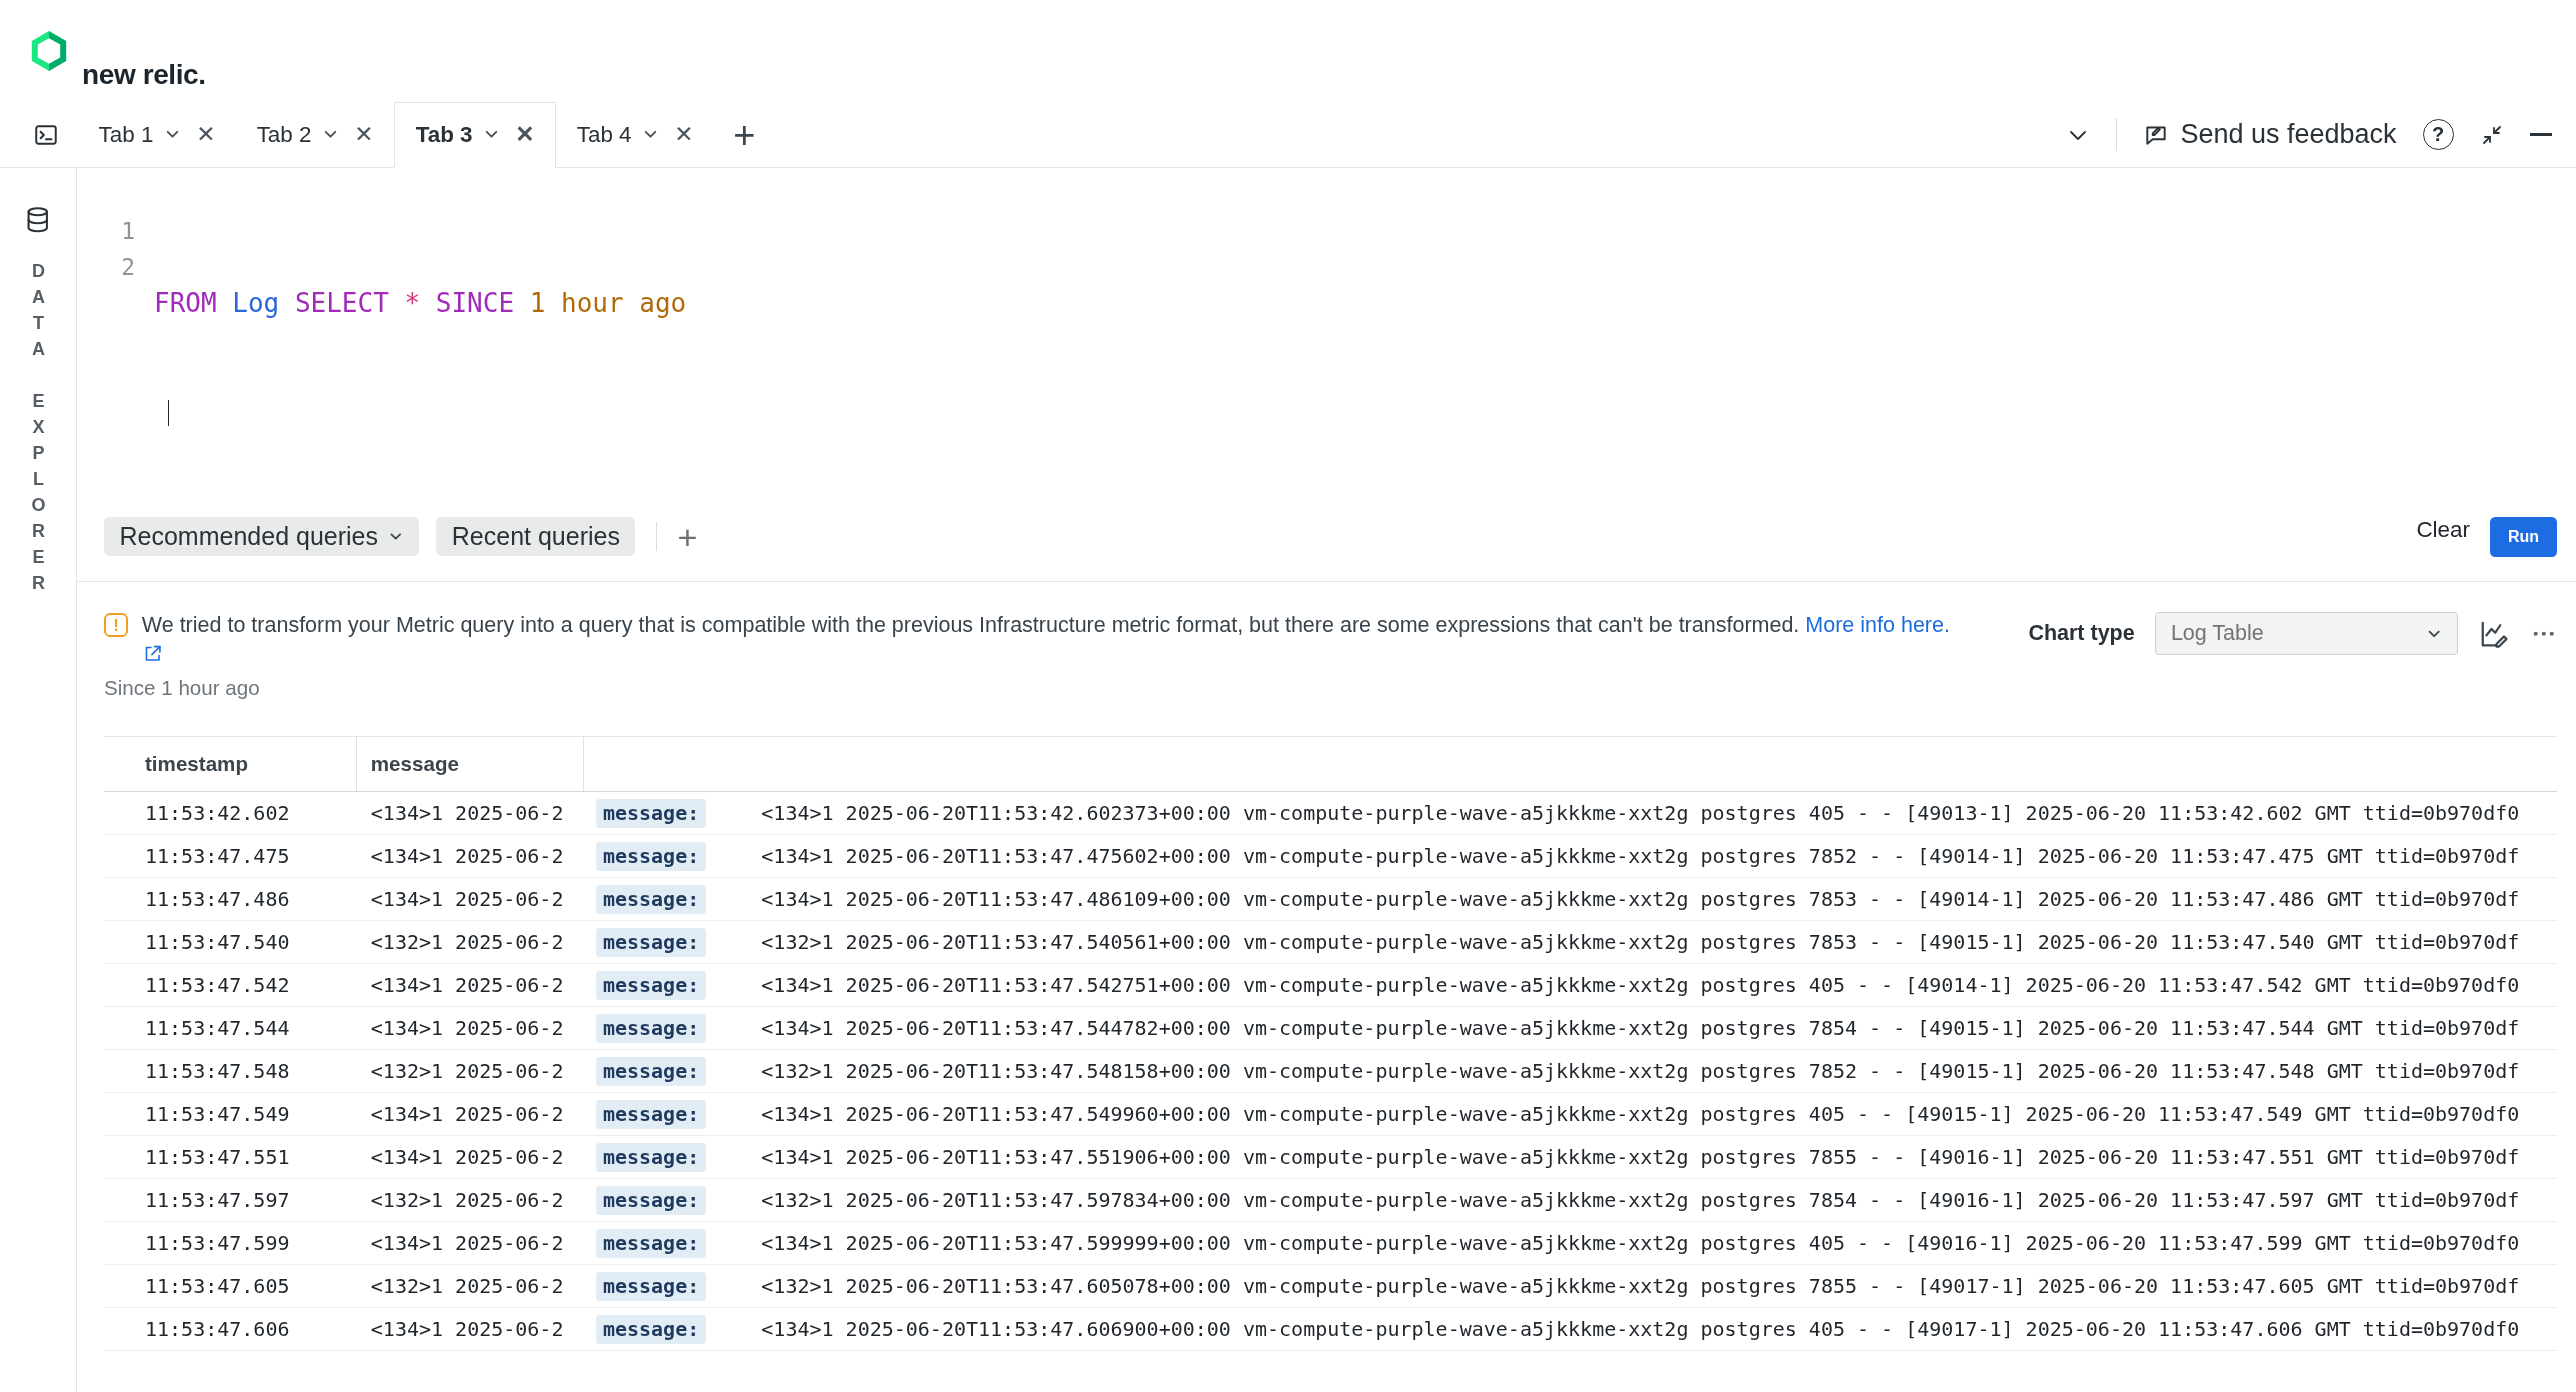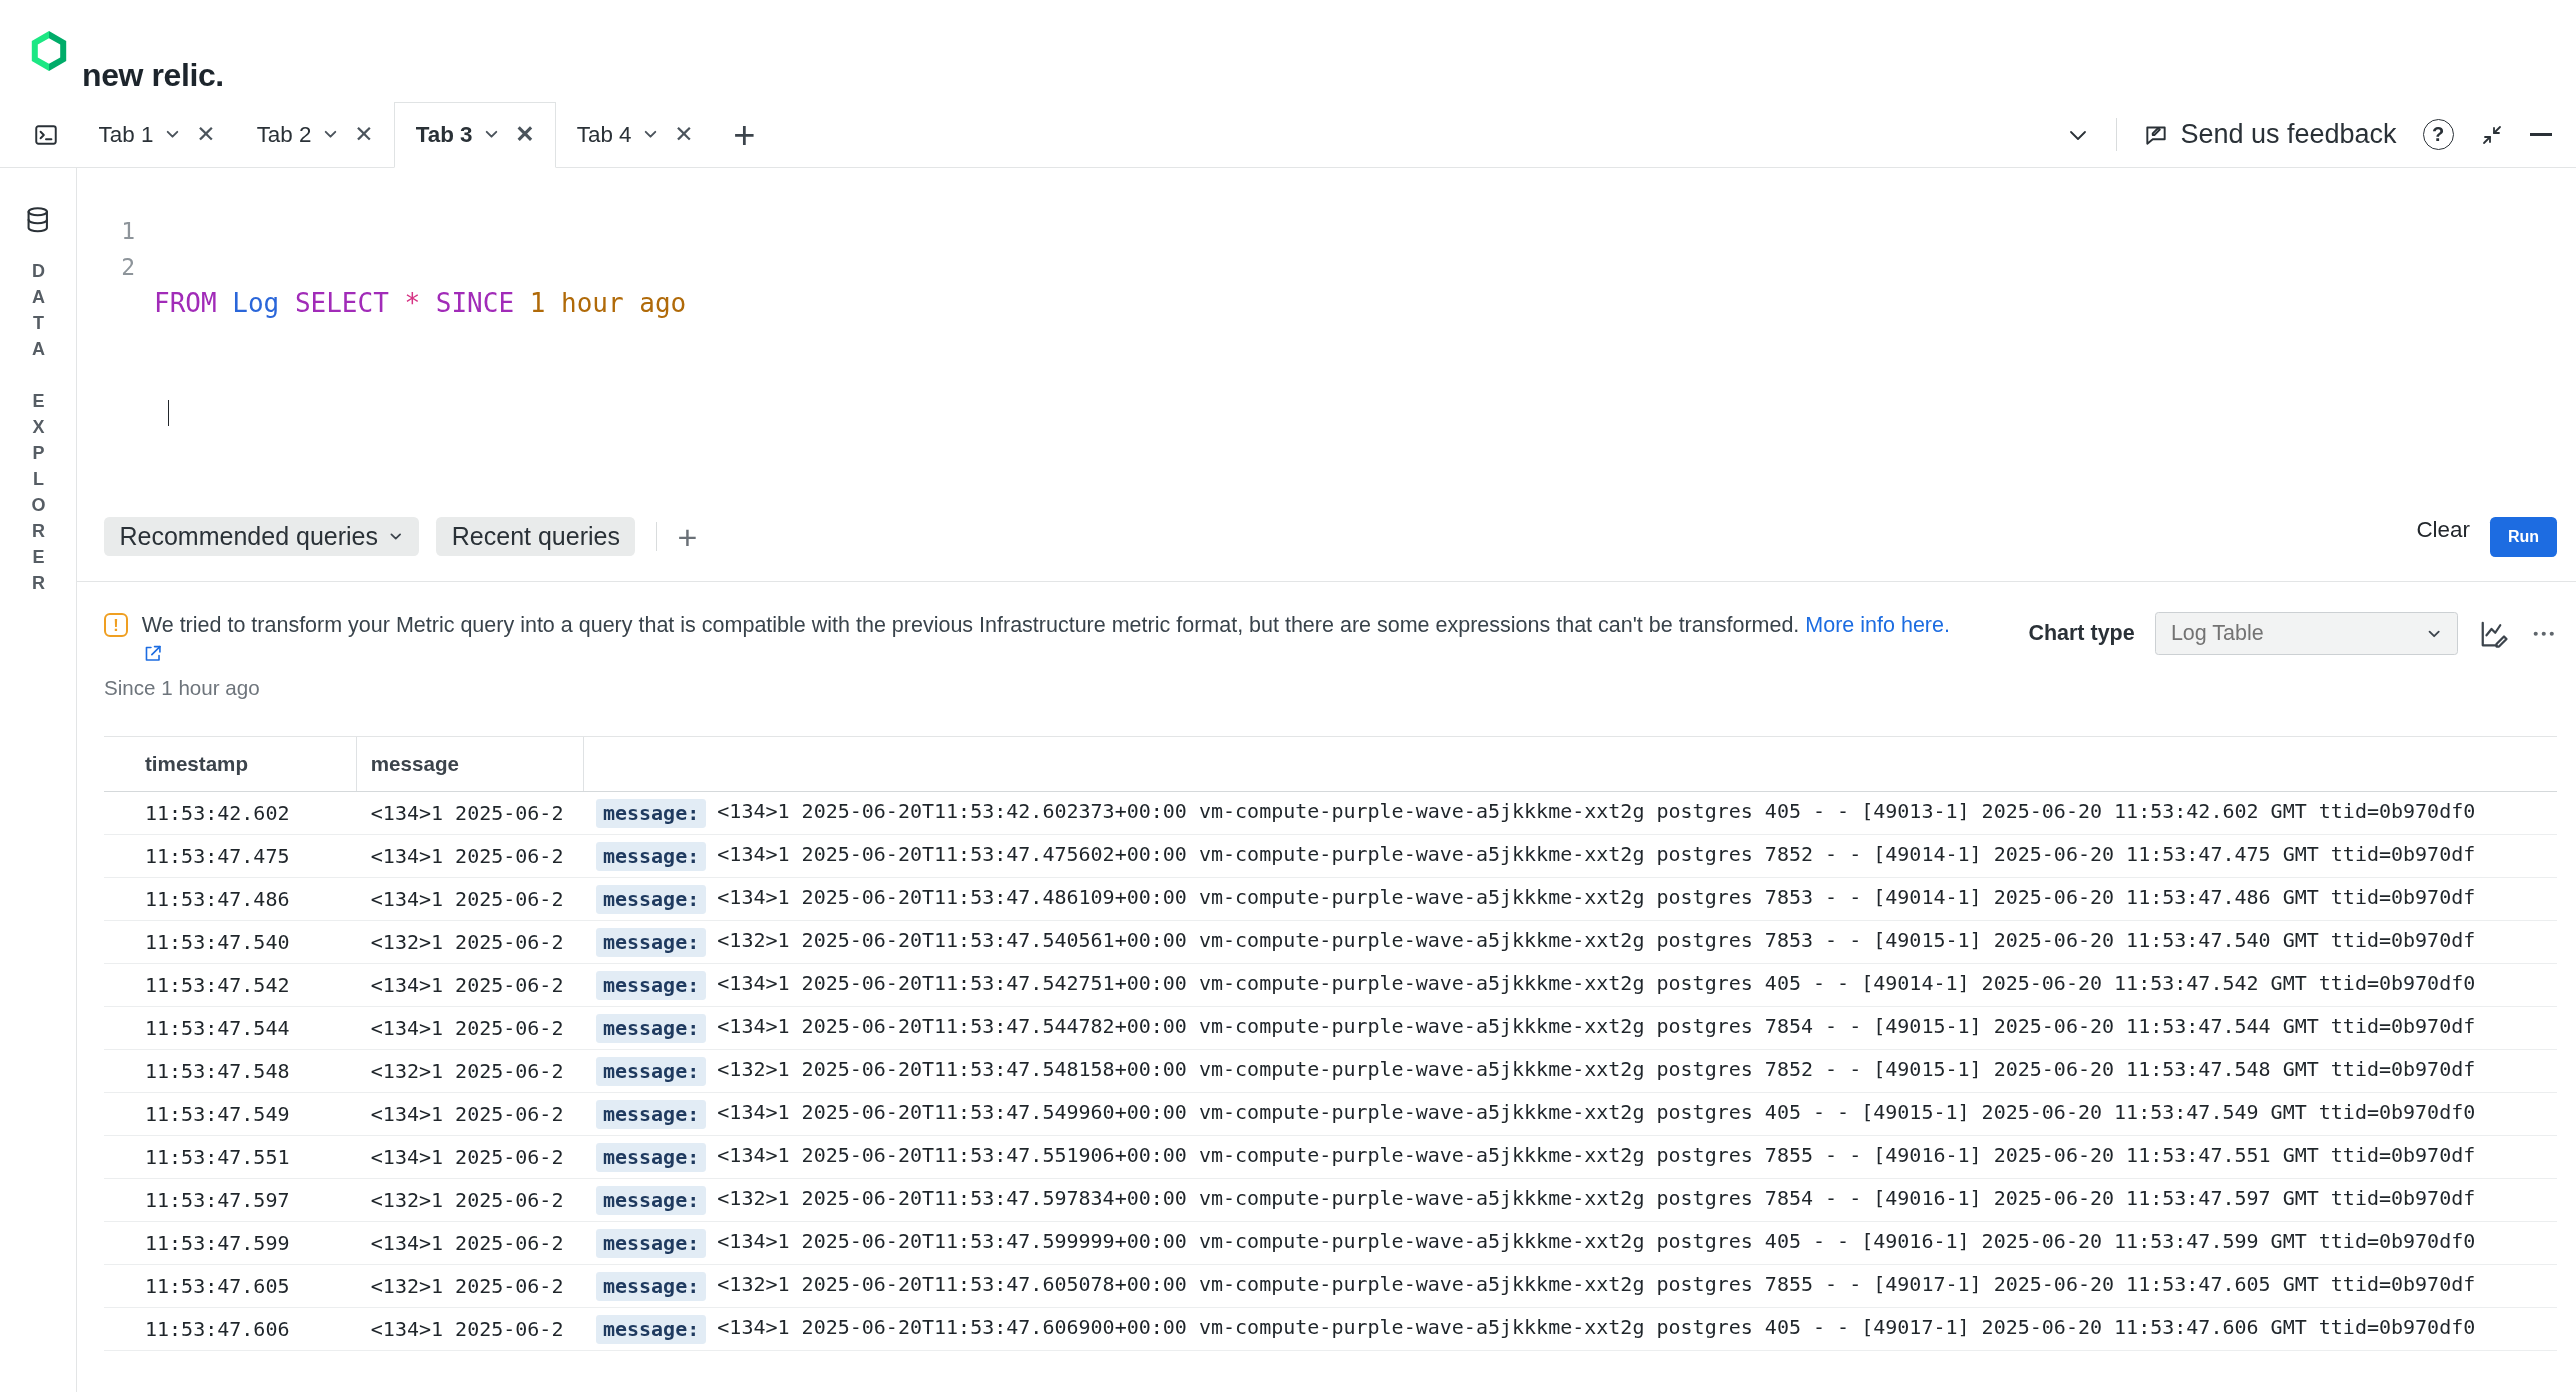--- a/index.html
+++ b/index.html
@@ -8,21 +8,21 @@
     font-family: "Liberation Sans", sans-serif;
     color: #22272c;
     background: #ffffff;
   }
   svg.icon { fill: none; stroke: currentColor; stroke-width: 1.8; stroke-linecap: round; stroke-linejoin: round; display: block; }
 
   
   .header { height: 102px; display: flex; align-items: center; padding-left: 29px; }
   .logo { display: flex; align-items: center; gap: 13px; }
   .logo-mark { width: 40px; height: 40px; }
-  .wordmark { font-size: 32px; font-weight: 700; letter-spacing: -0.4px; color: #1d252c; margin-top: 48px; }
+  .wordmark { font-size: 28px; font-weight: 700; letter-spacing: -0.4px; color: #1d252c; margin-top: 48px; }
 
   
   .tabbar { height: 66px; border-bottom: 0.9px solid #e3e5e6; display: flex; align-items: stretch; padding: 0 24px 0 26px; }
   .console-btn { align-self: center; width: 40px; height: 40px; display: flex; align-items: center; justify-content: center; color: #2a3137; margin-right: 12px; cursor: pointer; }
   .console-btn svg { width: 26px; height: 26px; }
   .tab-strip { display: flex; align-items: stretch; }
   .tab { display: flex; align-items: center; padding: 0 20.6px; font-size: 22.4px; color: #2a3137; cursor: pointer; }
   .tab .tab-label { margin-right: 10.3px; }
   .tab svg.chev { width: 17px; height: 17px; color: #4b545c; }
   .tab .tab-close { font-size: 23px; color: #4b545c; margin-left: 15.5px; line-height: 1; }
@@ -94,21 +94,21 @@
   .logtable { margin-top: 36px; border-top: 0.9px solid #e3e5e6; }
   .thead { display: flex; height: 55px; align-items: stretch; border-bottom: 0.9px solid #d5d9db; font-size: 20.6px; font-weight: 700; color: #3c444c; }
   .th { display: flex; align-items: center; }
   .th-ts { width: 253px; padding-left: 41px; border-right: 0.9px solid #dfe2e4; }
   .th-msg { width: 227px; padding-left: 13.8px; border-right: 0.9px solid #dfe2e4; }
   .th-sum { flex: 1; min-width: 0; padding-left: 12px; }
   .trow { display: flex; height: 43px; align-items: center; border-bottom: 0.9px solid #eceeef; font-family: "DejaVu Sans Mono", monospace; font-size: 20px; color: #1f252a; cursor: pointer; }
   .td { white-space: nowrap; overflow: hidden; }
   .td-ts { width: 253px; padding-left: 41px; flex: none; }
   .td-msg { width: 227px; padding-left: 13.8px; flex: none; }
-  .td-sum { flex: 1; min-width: 0; padding-left: 12px; display: flex; align-items: flex-start; }
+  .td-sum { flex: 1; min-width: 0; padding-left: 12px; display: flex; align-items: center; gap: 44px; }
   .sum-key { background: #e2ecf5; color: #1f3a5f; font-weight: 700; padding: 2.6px 6.9px; border-radius: 3.4px; margin-right: 11.2px; flex: none; }
   .sum-text { white-space: nowrap; overflow: hidden; flex: 1; min-width: 0; }
 </style>
 </head>
 <body>
 
 <header class="header">
   <div class="logo">
     <svg class="logo-mark" viewBox="0 0 100 100">
       <path fill="#00ac69" d="M50 0 93 25 93 75 50 100 50 82 78 66 78 34 50 18Z"></path>

